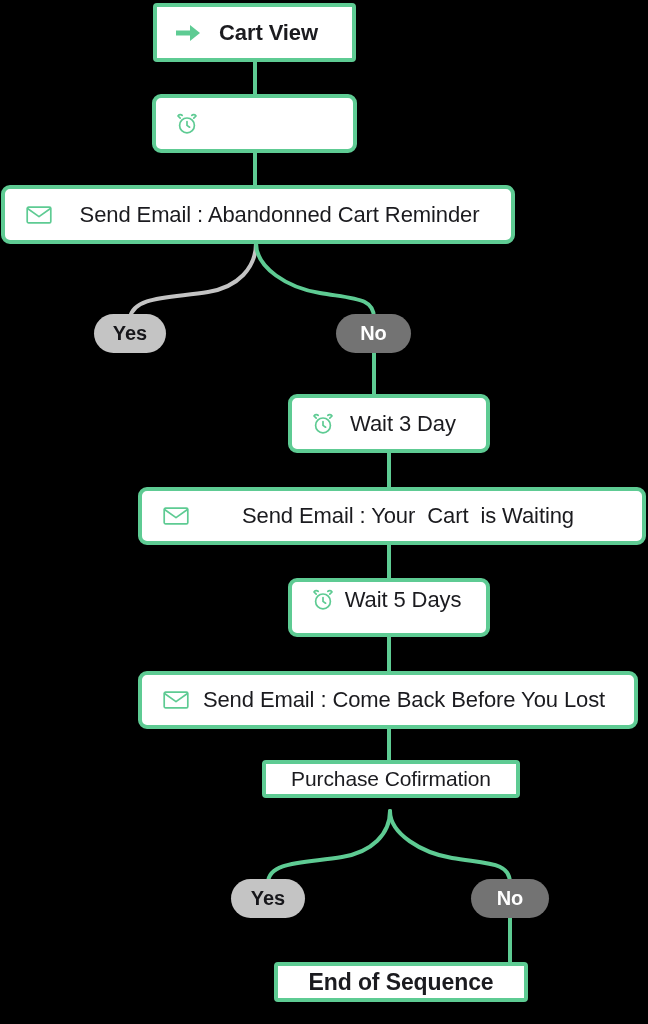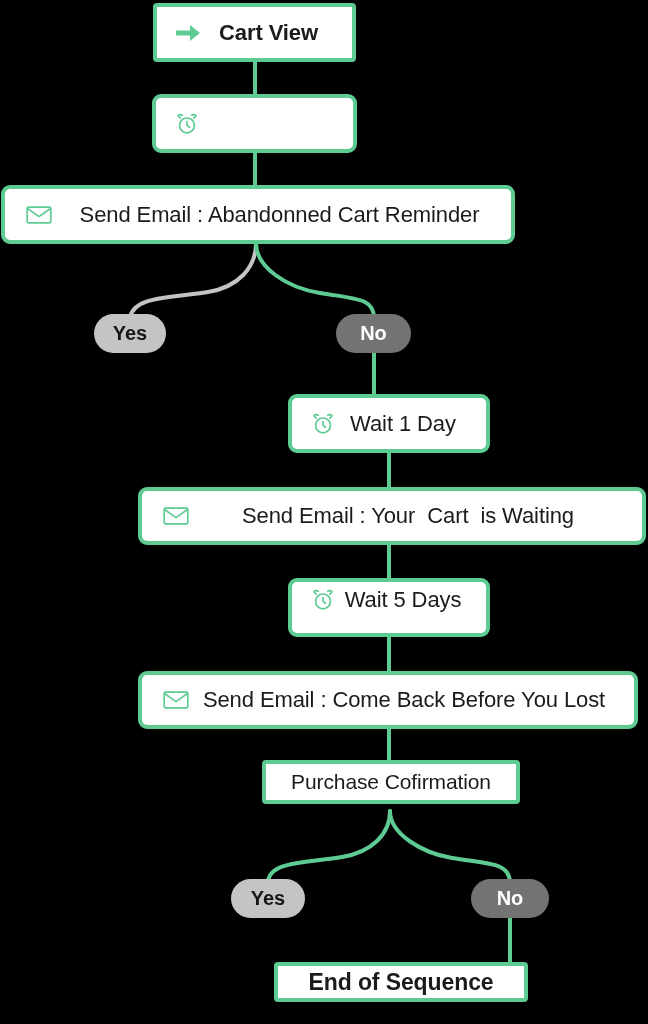--- a/index.html
+++ b/index.html
@@ -63,21 +63,21 @@
   .pill.no  { background: #737373; color: #ffffff; }
 
   
   #n-cart      { left:153px; top:3px;   width:203px; height:59px;  font-size:22px; }
   #n-wait30    { left:152px; top:94px;  width:205px; height:59px;  font-size:22px; }
   #n-mail1     { left:1px;   top:185px; width:514px; height:59px;  font-size:22px; }
   #n-wait1d    { left:288px; top:394px; width:202px; height:59px;  font-size:22px; }
   #n-mail2     { left:138px; top:487px; width:508px; height:58px;  font-size:22px; }
   #n-wait5d    { left:288px; top:578px; width:202px; height:59px;  font-size:22px; }
   #n-mail3     { left:138px; top:671px; width:500px; height:58px;  font-size:22px; }
-  #n-purchase  { left:262px; top:760px; width:258px; height:44px;  font-size:21px; }
+  #n-purchase  { left:262px; top:760px; width:258px; height:38px;  font-size:21px; }
   #n-end       { left:274px; top:962px; width:254px; height:40px;  font-size:23px; }
 
   #p-yes1 { left:94px;  top:314px; width:72px;  height:39px; font-size:20px; }
   #p-no1  { left:336px; top:314px; width:75px;  height:39px; font-size:20px; }
   #p-yes2 { left:231px; top:879px; width:74px;  height:39px; font-size:20px; }
   #p-no2  { left:471px; top:879px; width:78px;  height:39px; font-size:20px; }
 </style>
 </head>
 <body>
 
@@ -140,21 +140,21 @@
 
   <div class="node" id="n-wait1d" style="padding:0 18px 0 16px;">
     <span class="ico" style="width:30px;">
       <svg width="24" height="24" viewBox="0 0 24 24" fill="none" stroke="#5ecb93" stroke-width="1.7" stroke-linecap="round" xmlns="http://www.w3.org/2000/svg">
         <circle cx="12" cy="13.4" r="7.4"></circle>
         <path d="M12,9.6 L12,13.4 L14.6,15.2"></path>
         <path d="M5.2,6.2 L3,4.0 M3.0,4.0 C3.9,2.4 6.0,2.1 7.2,3.4"></path>
         <path d="M18.8,6.2 L21,4.0 M21,4.0 C20.1,2.4 18.0,2.1 16.8,3.4"></path>
       </svg>
     </span>
-    <span class="lbl">Wait 1 Day</span>
+    <span class="lbl">Wait 3 Day</span>
   </div>
 
   <div class="node" id="n-mail2" style="padding:0 18px 0 18px;">
     <span class="ico" style="width:32px;">
       <svg width="26" height="20" viewBox="0 0 26 20" fill="none" stroke="#5ecb93" stroke-width="1.7" stroke-linejoin="round" xmlns="http://www.w3.org/2000/svg">
         <rect x="1.2" y="2.2" width="23.6" height="15.6" rx="1.4"></rect>
         <path d="M1.2,3.2 L13,11.6 L24.8,3.2"></path>
       </svg>
     </span>
     <span class="lbl">Send Email : Your  Cart  is Waiting</span>

